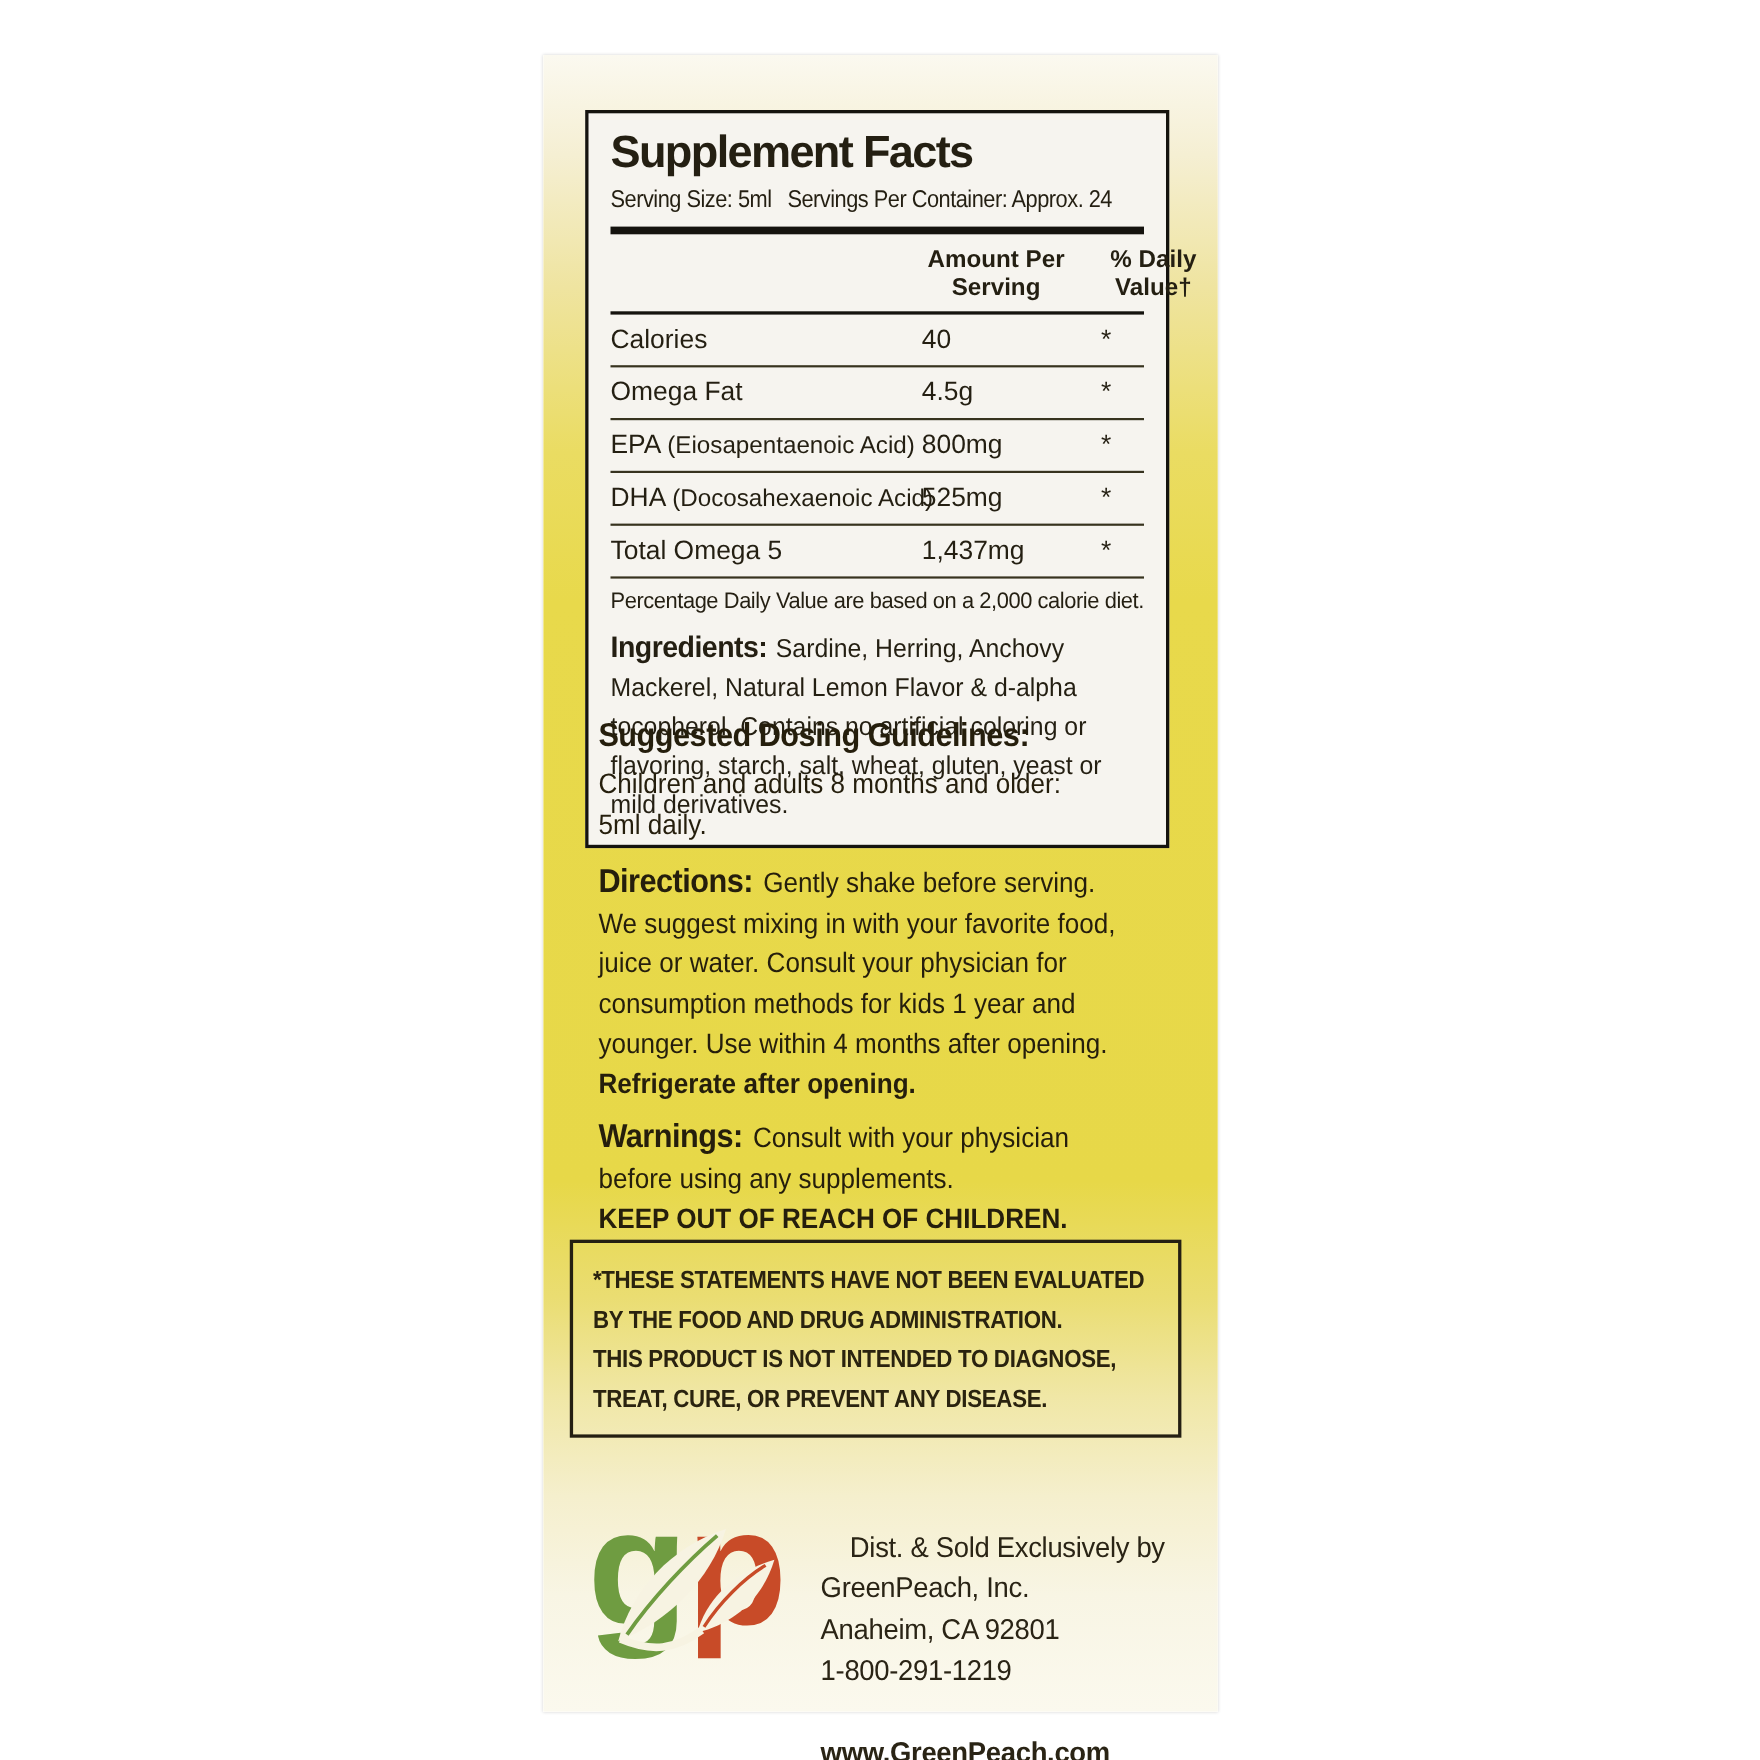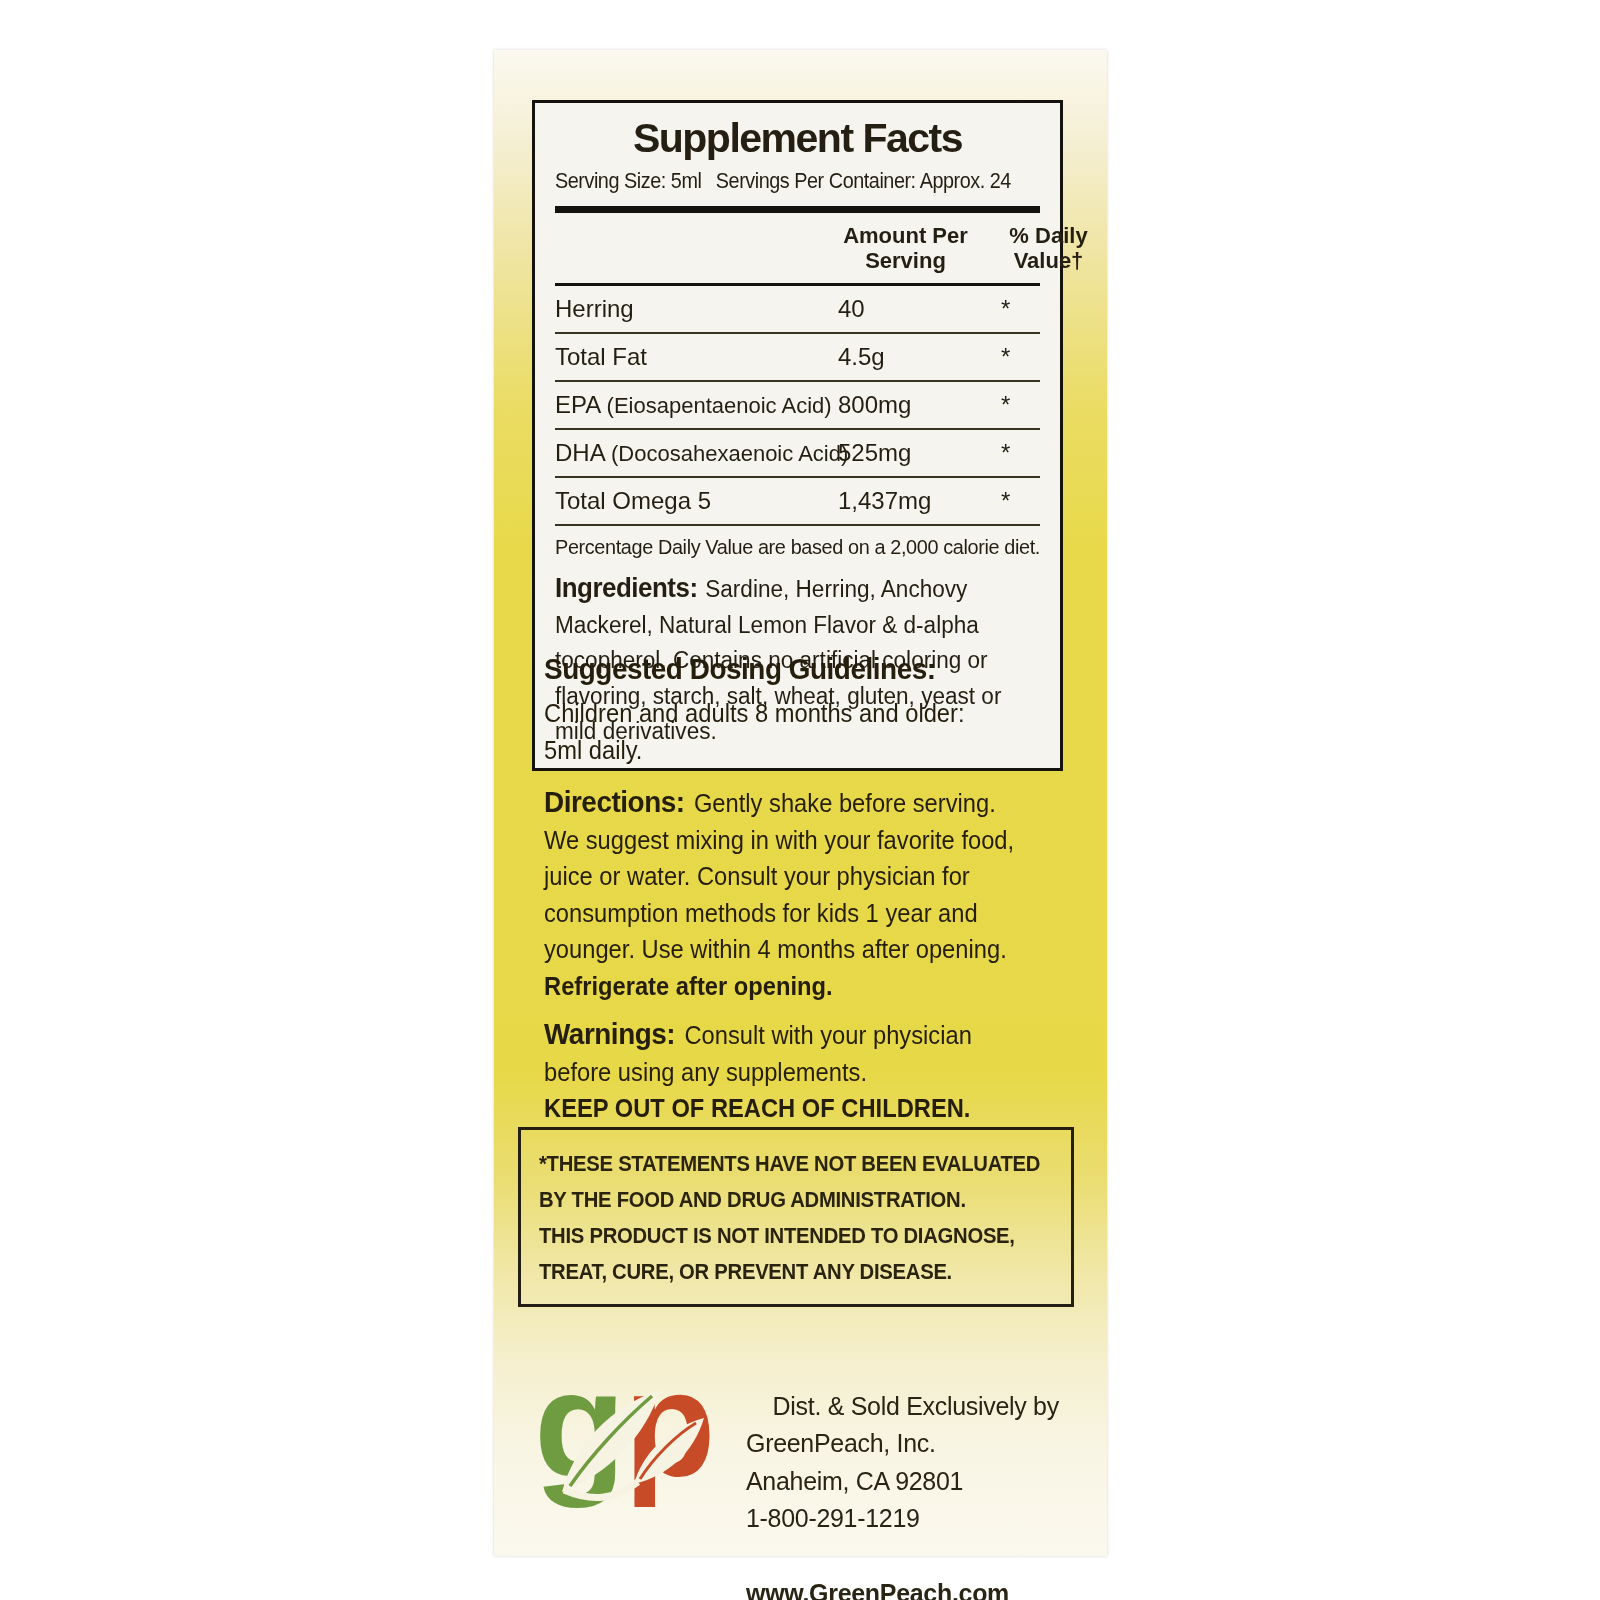--- a/index.html
+++ b/index.html
@@ -12,21 +12,21 @@
     background:linear-gradient(180deg,
       #fbf9f0 0%,#f5efd3 6%,#efe4a0 14%,#eadc62 24%,#e8d94b 33%,
       #e7d848 68%,#eadd72 75%,#f0e7a6 81%,#f5efcd 87%,#f8f5e4 93%,#fbf9ee 100%);
     box-shadow:0 0 3px rgba(0,0,0,.18);
   }
   
   .facts-box{
     position:absolute;left:38px;top:50px;width:531px;box-sizing:border-box;
     background:#f6f4ef;border:3px solid #15130e;padding:10px 20px 18px;
   }
-  .facts-title{font-size:41px;font-weight:bold;letter-spacing:-1.5px;margin:2px 0 6px;text-align:center;}
+  .facts-title{font-size:41px;font-weight:bold;letter-spacing:-1.5px;margin:2px 0 6px;}
   .serving-line{
     font-size:22px;letter-spacing:-0.5px;white-space:nowrap;
     transform:scaleX(.9);transform-origin:left center;margin-bottom:12px;
   }
   .serving-line span{margin-right:16px;}
   .bar-thick{height:7px;background:#15130e;}
   .frow{display:grid;grid-template-columns:255px 135px 95px;align-items:center;gap:28px;}
   .fhead{
     font-weight:bold;font-size:22px;line-height:25px;
     padding:10px 0 10px;border-bottom:3px solid #15130e;
@@ -83,26 +83,26 @@
     </div>
     <div class="bar-thick"></div>
 
     <div class="frow fhead">
       <div></div>
       <div class="c">Amount Per Serving</div>
       <div class="c">% Daily Value†</div>
     </div>
 
     <div class="frow nrow">
-      <div class="lab"><span>Herring</span> <small></small></div>
+      <div class="lab"><span>Calories</span> <small></small></div>
       <div class="amt">40</div>
       <div class="dv">*</div>
     </div>
     <div class="frow nrow">
-      <div class="lab"><span>Total Fat</span> <small></small></div>
+      <div class="lab"><span>Omega Fat</span> <small></small></div>
       <div class="amt">4.5g</div>
       <div class="dv">*</div>
     </div>
     <div class="frow nrow">
       <div class="lab"><span>EPA</span> <small>(Eiosapentaenoic Acid)</small></div>
       <div class="amt">800mg</div>
       <div class="dv">*</div>
     </div>
     <div class="frow nrow">
       <div class="lab"><span>DHA</span> <small>(Docosahexaenoic Acid)</small></div>

